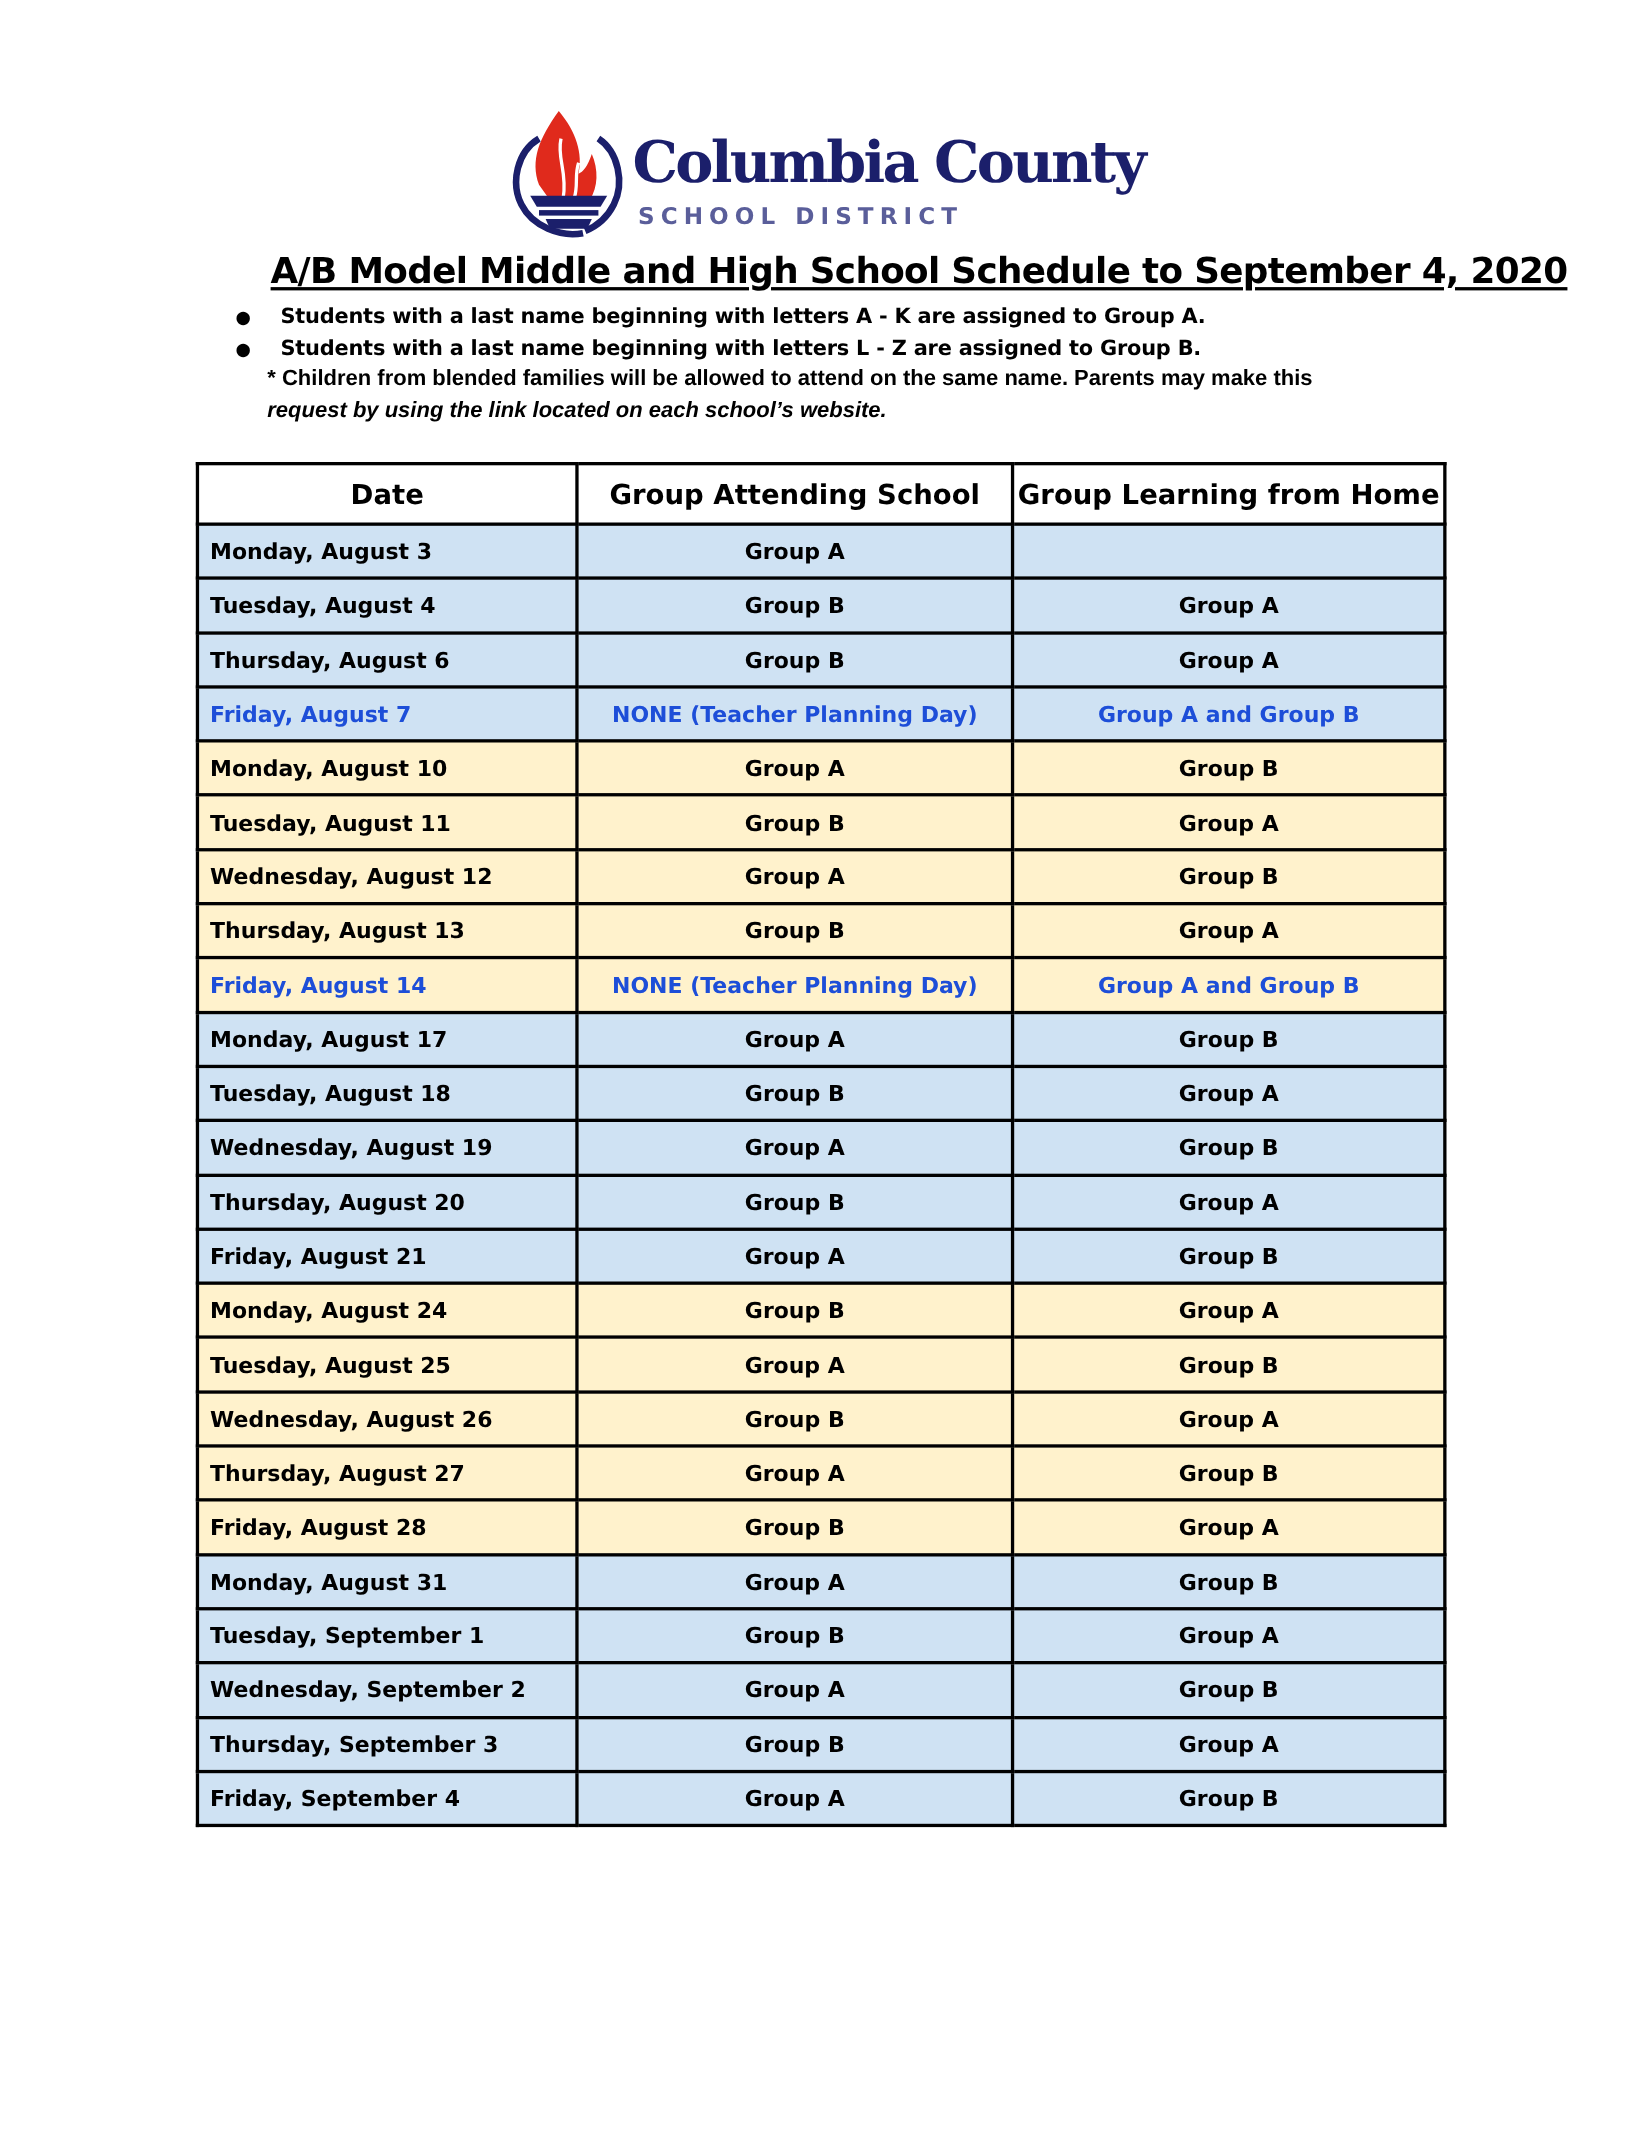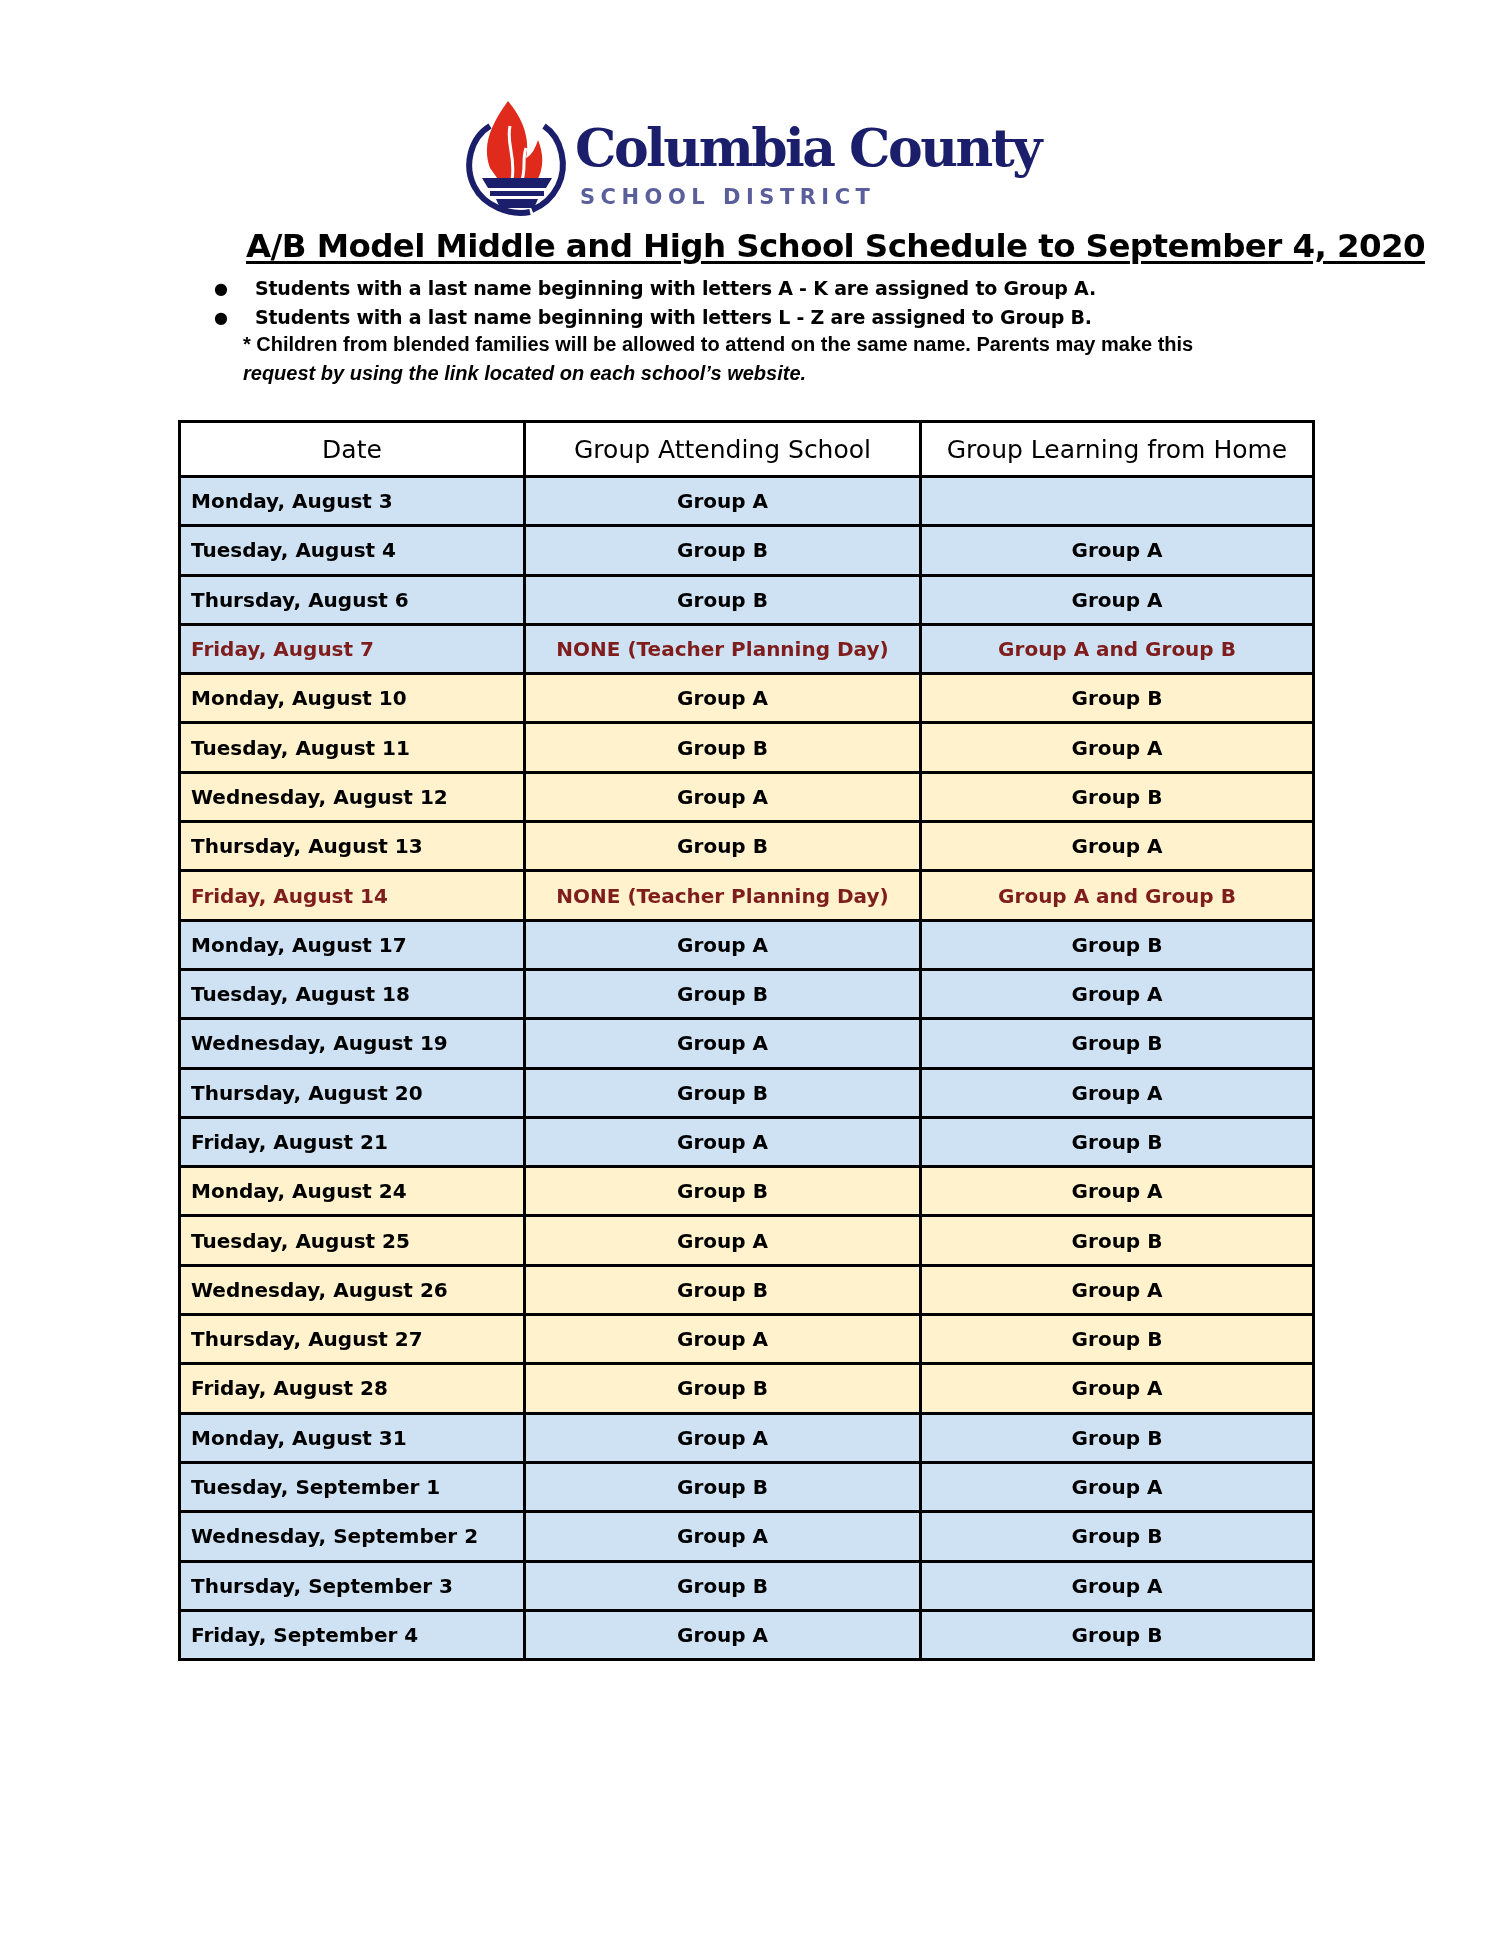--- a/index.html
+++ b/index.html
@@ -18,26 +18,26 @@
   .bullet .txt { position: absolute; left: 45px; top: 0; }
   .bullet .u { text-decoration-thickness: 2px; text-underline-offset: 3px; }
   .note { position: absolute; left: 243px; top: 330px; width: 1080px; font-family: "Liberation Sans", sans-serif; font-weight: bold; font-size: 20px; line-height: 29px; }
   .note .l2 { font-style: italic; }
 
   table.sched { position: absolute; left: 178px; top: 420px; width: 1134px; border-collapse: collapse; table-layout: fixed; }
   table.sched col.c1 { width: 345px; }
   table.sched col.c2 { width: 396px; }
   table.sched col.c3 { width: 393px; }
   table.sched th, table.sched td { border: 3px solid #000; padding: 0; }
-  table.sched th { height: 52px; font-size: 25px; font-weight: normal; background: #ffffff; text-align: center; }
+  table.sched th { height: 52px; font-size: 25px; font-weight: bold; background: #ffffff; text-align: center; }
   table.sched td { height: 46.3px; font-size: 20px; font-weight: bold; text-align: center; }
   table.sched td.date { text-align: left; padding-left: 10px; }
   tr.blue td { background: #cfe2f3; }
   tr.yellow td { background: #fff2cc; }
-  tr.red td { color: #7f1d1d; }
+  tr.red td { color: #1d4ed8; }
 </style>
 </head>
 <body>
 
 <div class="logo">
   <svg class="torch" viewBox="0 0 112 122" xmlns="http://www.w3.org/2000/svg">
     <path d="M48 5 C30 30 22 50 30 72 L40 86 L76 86 C84 74 84 58 78 44 C74 56 70 60 66 62 C70 44 64 24 48 5 Z" fill="#e02a1c"></path>
     <path d="M50 30 C46 48 56 60 52 84" stroke="#ffffff" stroke-width="3" fill="none"></path>
     <path d="M66 52 C62 64 66 72 62 84" stroke="#ffffff" stroke-width="3" fill="none"></path>
     <path d="M30 30 C10 42 4 70 14 90 C24 110 50 120 70 116" stroke="#1b1f6b" stroke-width="6" fill="none"></path>

